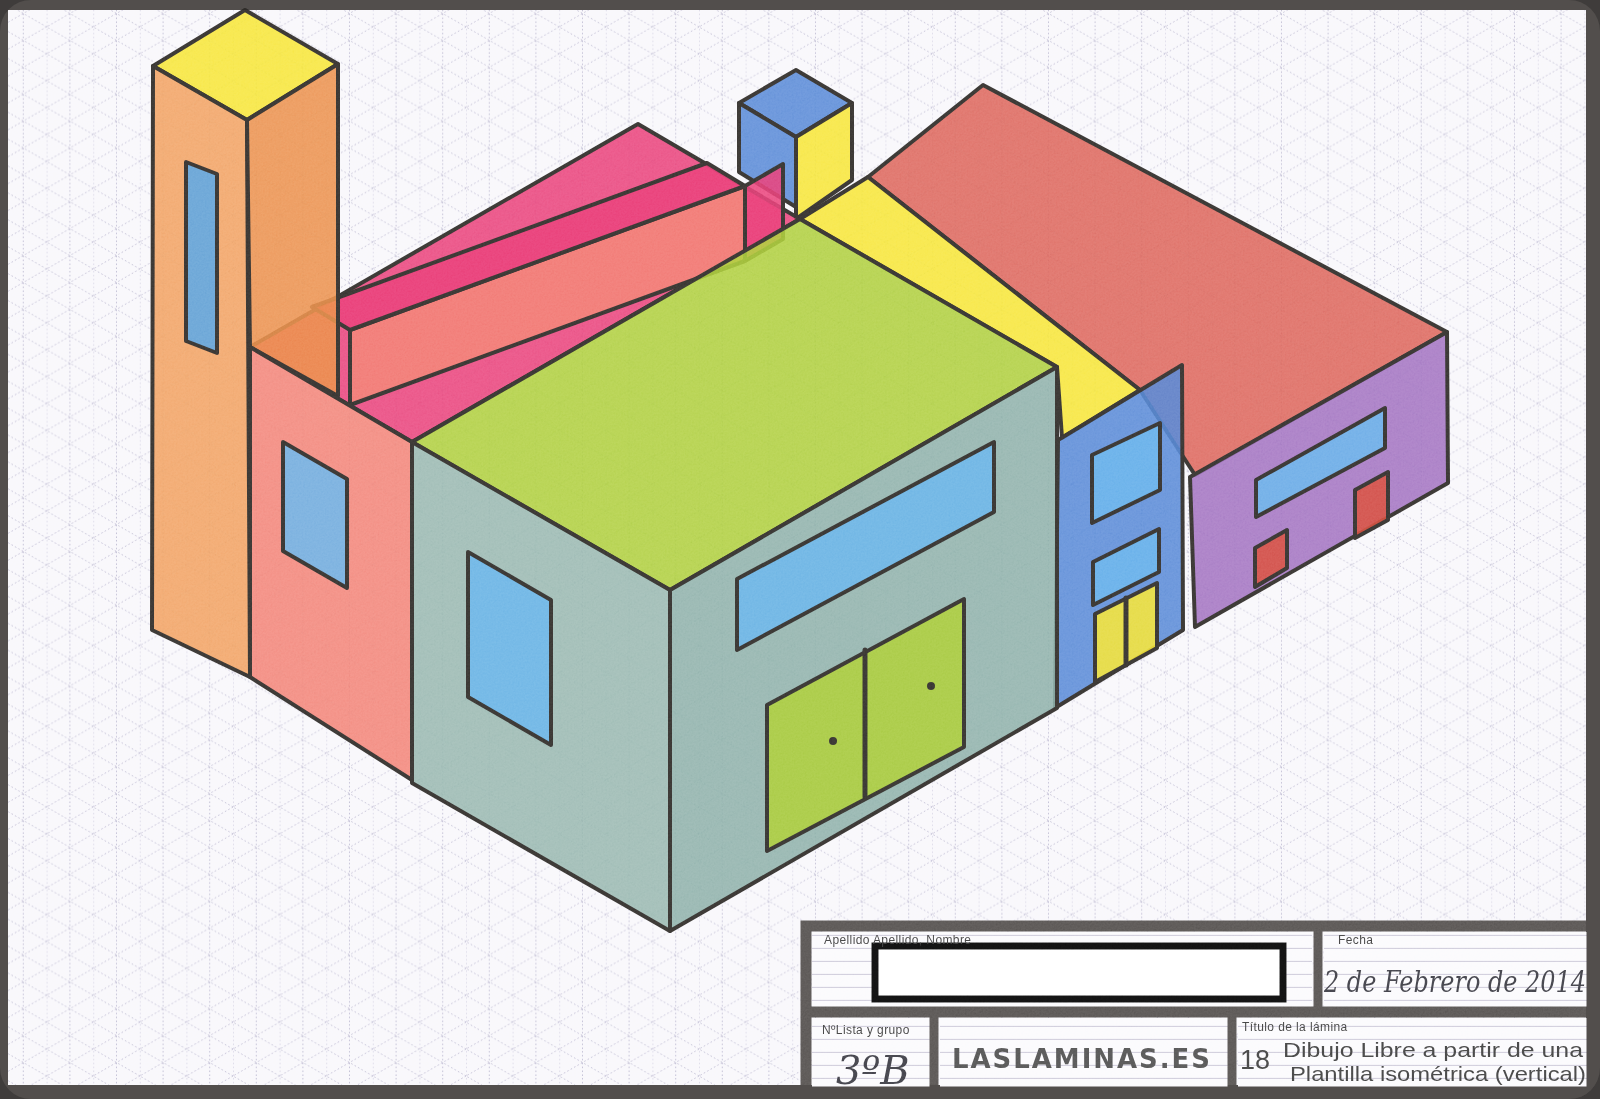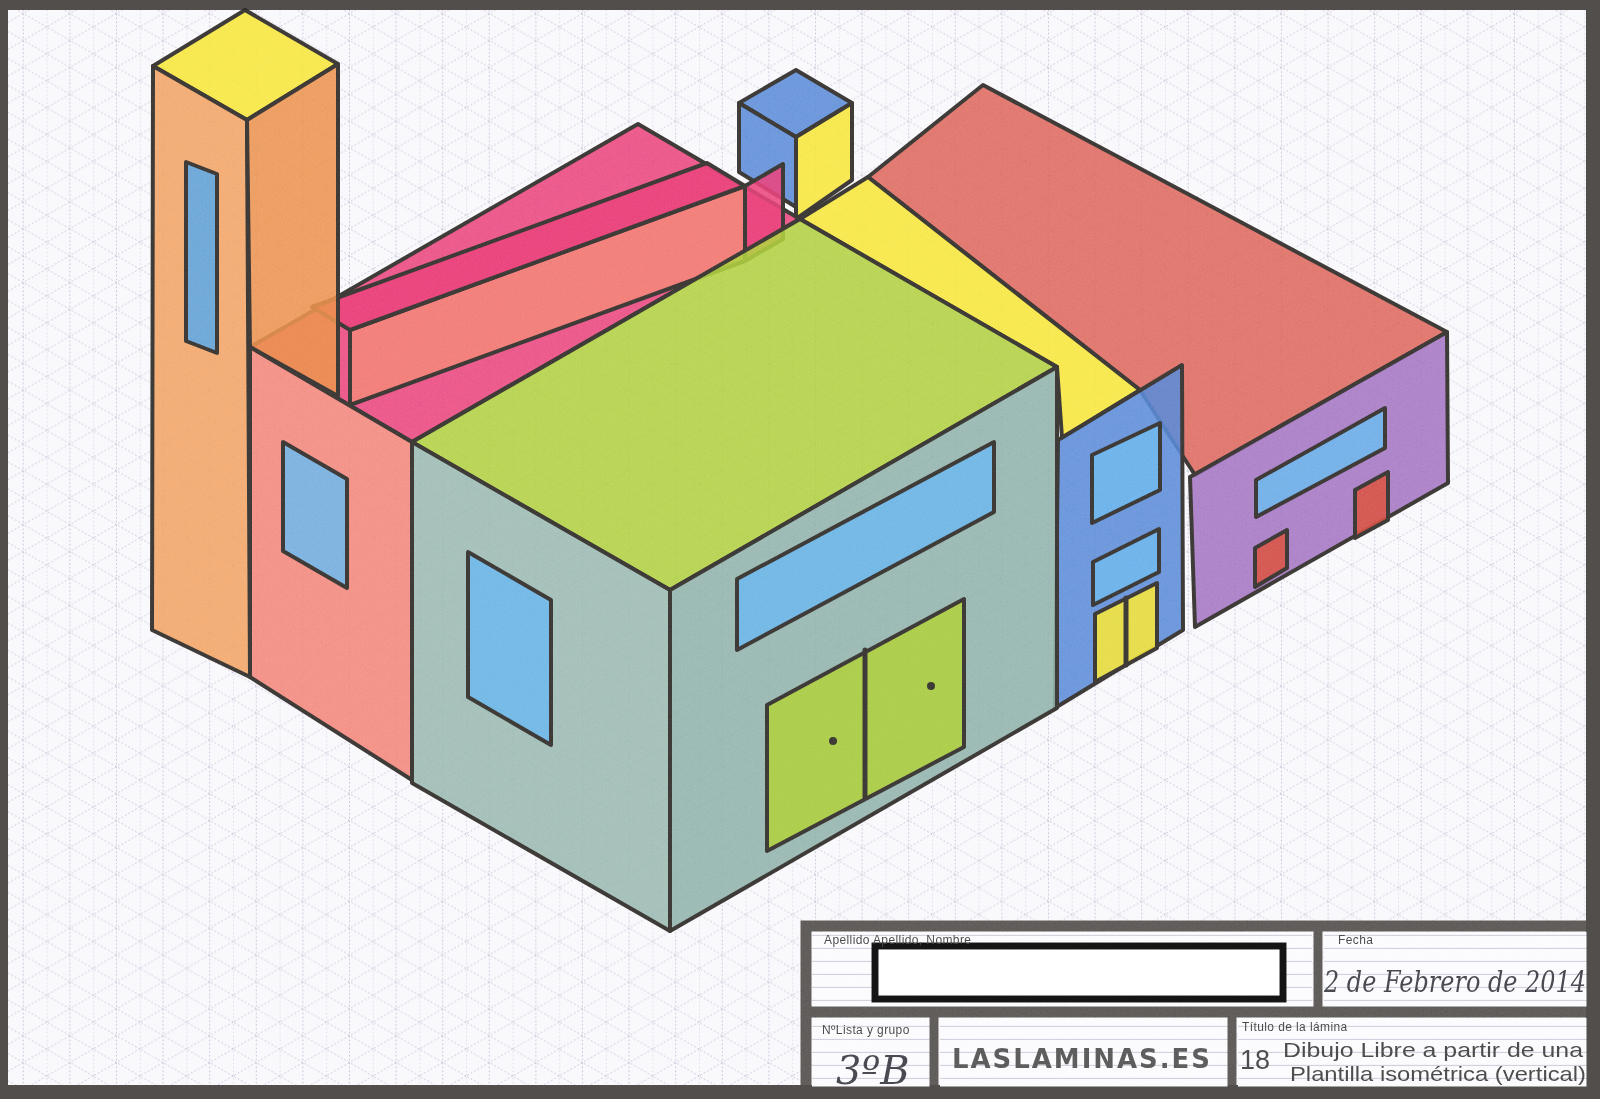--- a/index.html
+++ b/index.html
@@ -1,16 +1,16 @@
 <!DOCTYPE html>
 <html><head>
 <meta charset="utf-8">
 <style>
   html,body{margin:0;padding:0;background:#3f3c3b;}
-  #stage{position:relative;width:1600px;height:1099px;overflow:hidden;}
+  #stage{position:relative;width:1600px;height:1099px;overflow:hidden;border-radius:31px;}
   svg{display:block;}
   text{font-family:"Liberation Sans", sans-serif;}
   .lbl{font-size:12px;letter-spacing:.4px;}
   .hand{font-family:"DejaVu Serif", serif;font-style:italic;}
   .logo{font-family:"DejaVu Sans", sans-serif;font-weight:bold;letter-spacing:2px;}
   .ttl{font-size:21px;}
   .pc{fill-opacity:.88;}
   .noline{stroke:none;}
 </style>
 </head>

